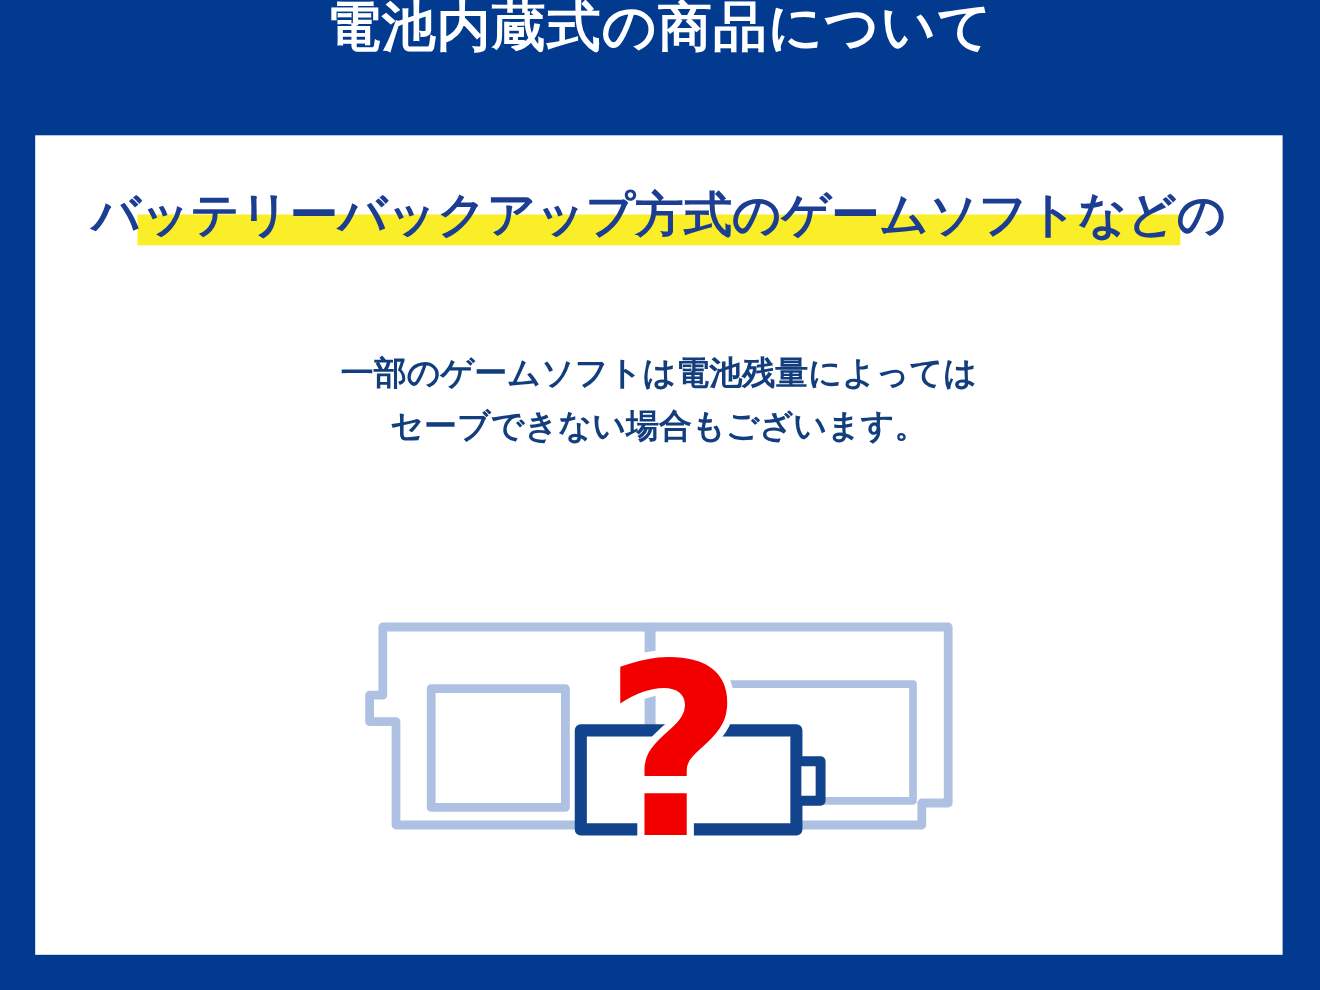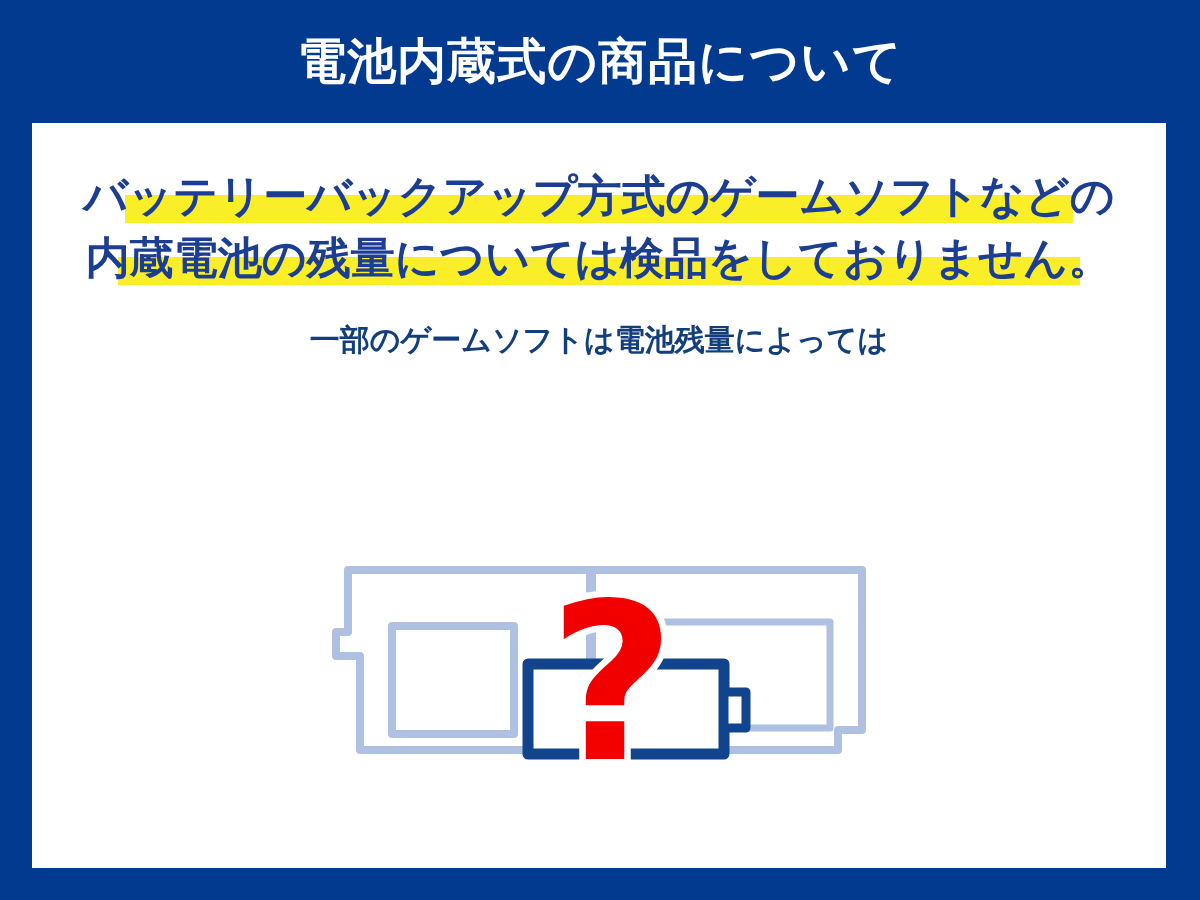--- a/index.html
+++ b/index.html
@@ -21,21 +21,21 @@
 
   
   .header {
     position: absolute;
     left: 0;
     top: 0;
     width: 1200px;
     height: 123px;
     background: #023A8F;
     display: flex;
-    align-items: center;
+    align-items: flex-start;
     justify-content: center;
   }
   .header-title {
     color: #ffffff;
     font-size: 49px;
     font-weight: bold;
     letter-spacing: 1px;
     line-height: 1;
     white-space: nowrap;
     font-family: "DejaVu Sans", "Liberation Sans", sans-serif;
@@ -130,28 +130,25 @@
     <div class="header-title">電池内蔵式の商品について</div>
   </div>
 
   <div class="panel">
 
     <div class="headline">
       <span class="headline-line l1">
         <span class="hl-band"></span>
         <span class="hl-text">バッテリーバックアップ方式のゲームソフトなどの</span>
       </span>
-      <span class="headline-line l2">
-        <span class="hl-band"></span>
-        <span class="hl-text">内蔵電池の残量については検品をしておりません。</span>
-      </span>
     </div>
 
     <div class="body-text">
       <span class="body-line">一部のゲームソフトは電池残量によっては</span>
+      <span class="body-line">セーブできない場合もございます。</span>
     </div>
 
     <div class="illustration">
       <svg viewBox="0 0 600 230" xmlns="http://www.w3.org/2000/svg">
 
         <g>
           <path d="M 48 16 L 290 16 L 290 196 L 60 196 L 60 102 L 36 102 L 36 78 L 48 78 Z" fill="none" stroke="#AFC1E3" stroke-width="8" stroke-linejoin="round" stroke-linecap="round"></path>
           <rect x="92" y="72" width="122" height="108" fill="none" stroke="#AFC1E3" stroke-width="8" stroke-linejoin="round"></rect>
         </g>
 

